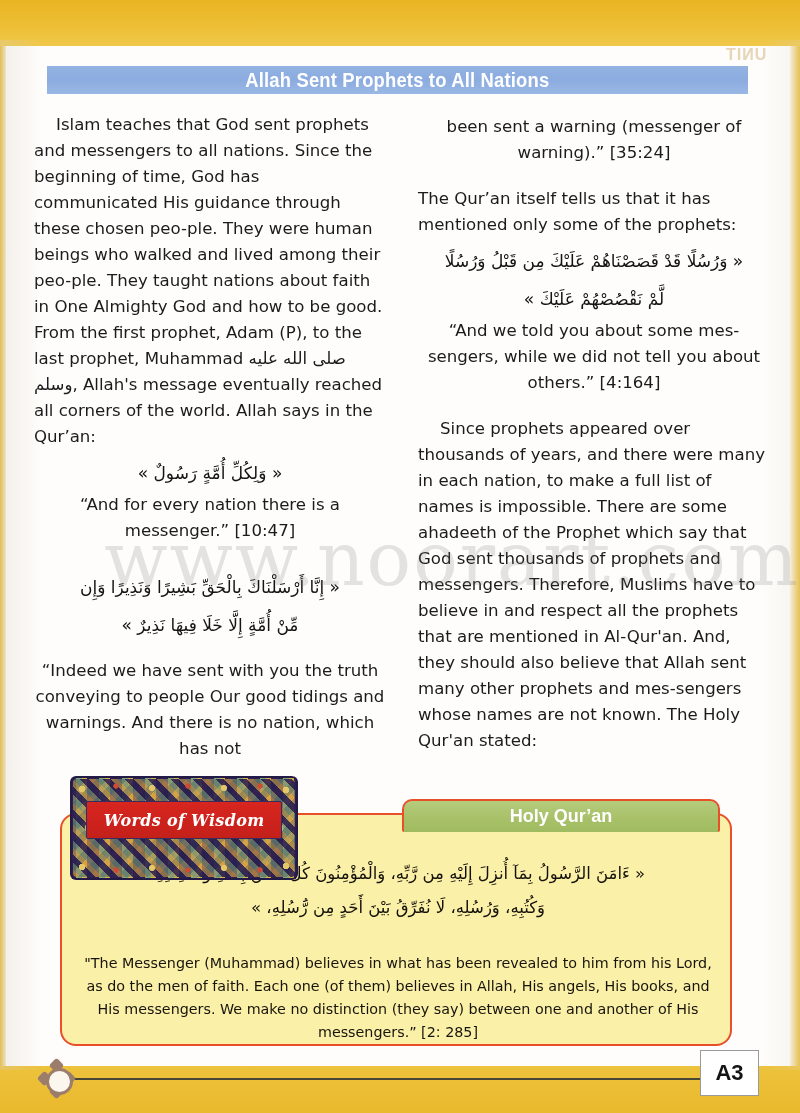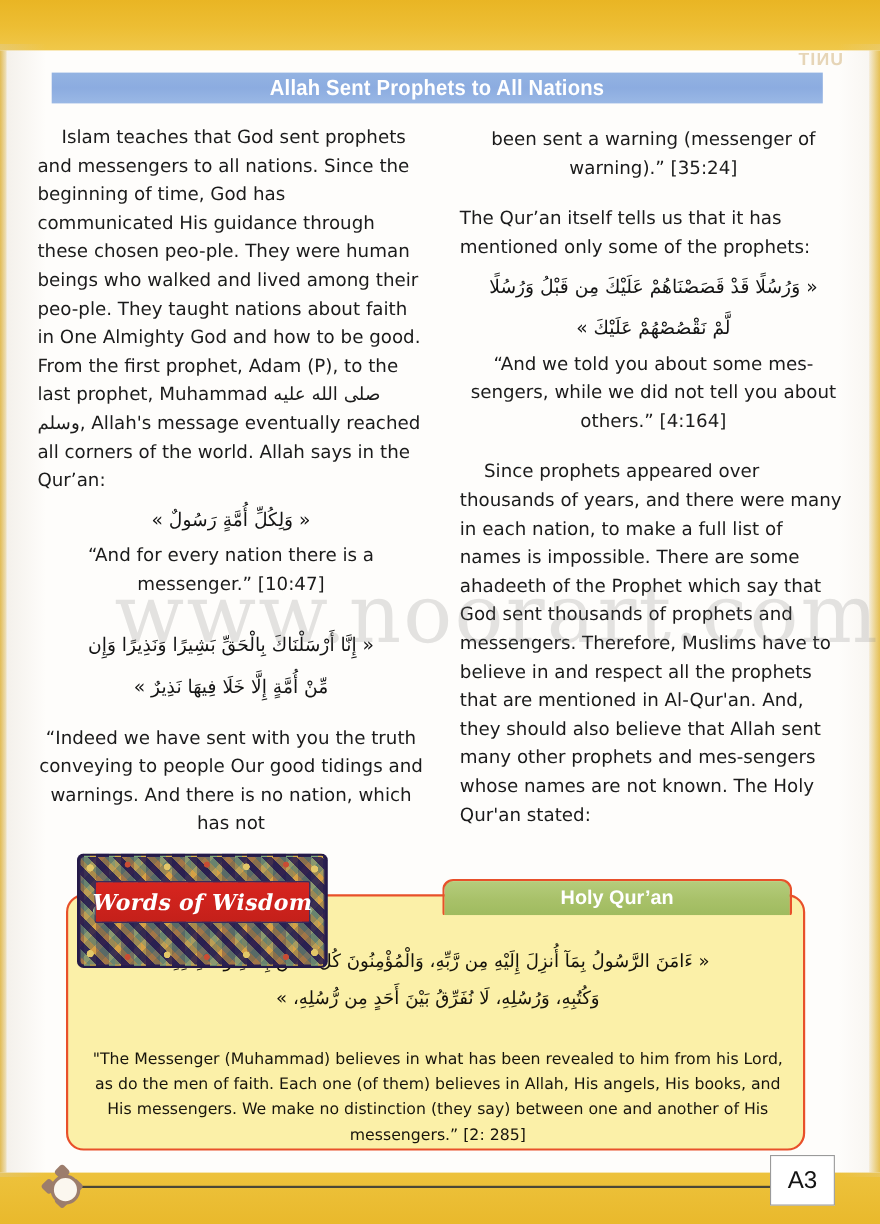--- a/index.html
+++ b/index.html
@@ -292,21 +292,21 @@
     border-radius: 2px;
     display: flex;
     align-items: center;
     justify-content: center;
     box-sizing: border-box;
   }
   .plaque-text {
     font-family: "DejaVu Serif", serif;
     font-style: italic;
     font-weight: bold;
-    font-size: 20px;
+    font-size: 16px;
     color: #ffffff;
     white-space: nowrap;
     letter-spacing: 0.3px;
   }
 
   
   .footer-rule {
     position: absolute;
     left: 62px;
     top: 1078px;
@@ -349,21 +349,21 @@
     height: 44px;
     background: #ffffff;
     border: 1.6px solid #9a9a9a;
     display: flex;
     align-items: center;
     justify-content: center;
     z-index: 7;
   }
   .page-badge-label {
     font-family: "Liberation Sans", sans-serif;
-    font-weight: normal;
+    font-weight: bold;
     font-size: 22px;
     color: #141414;
   }
 </style>
 </head>
 <body>
 
 <div id="page">
 
   <div class="band-top"></div>

